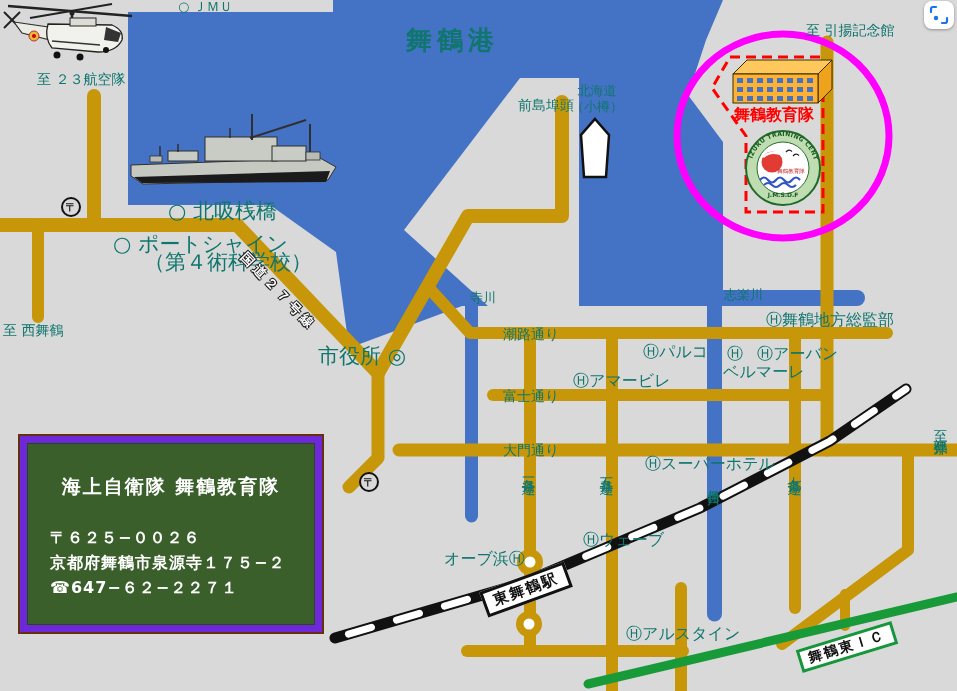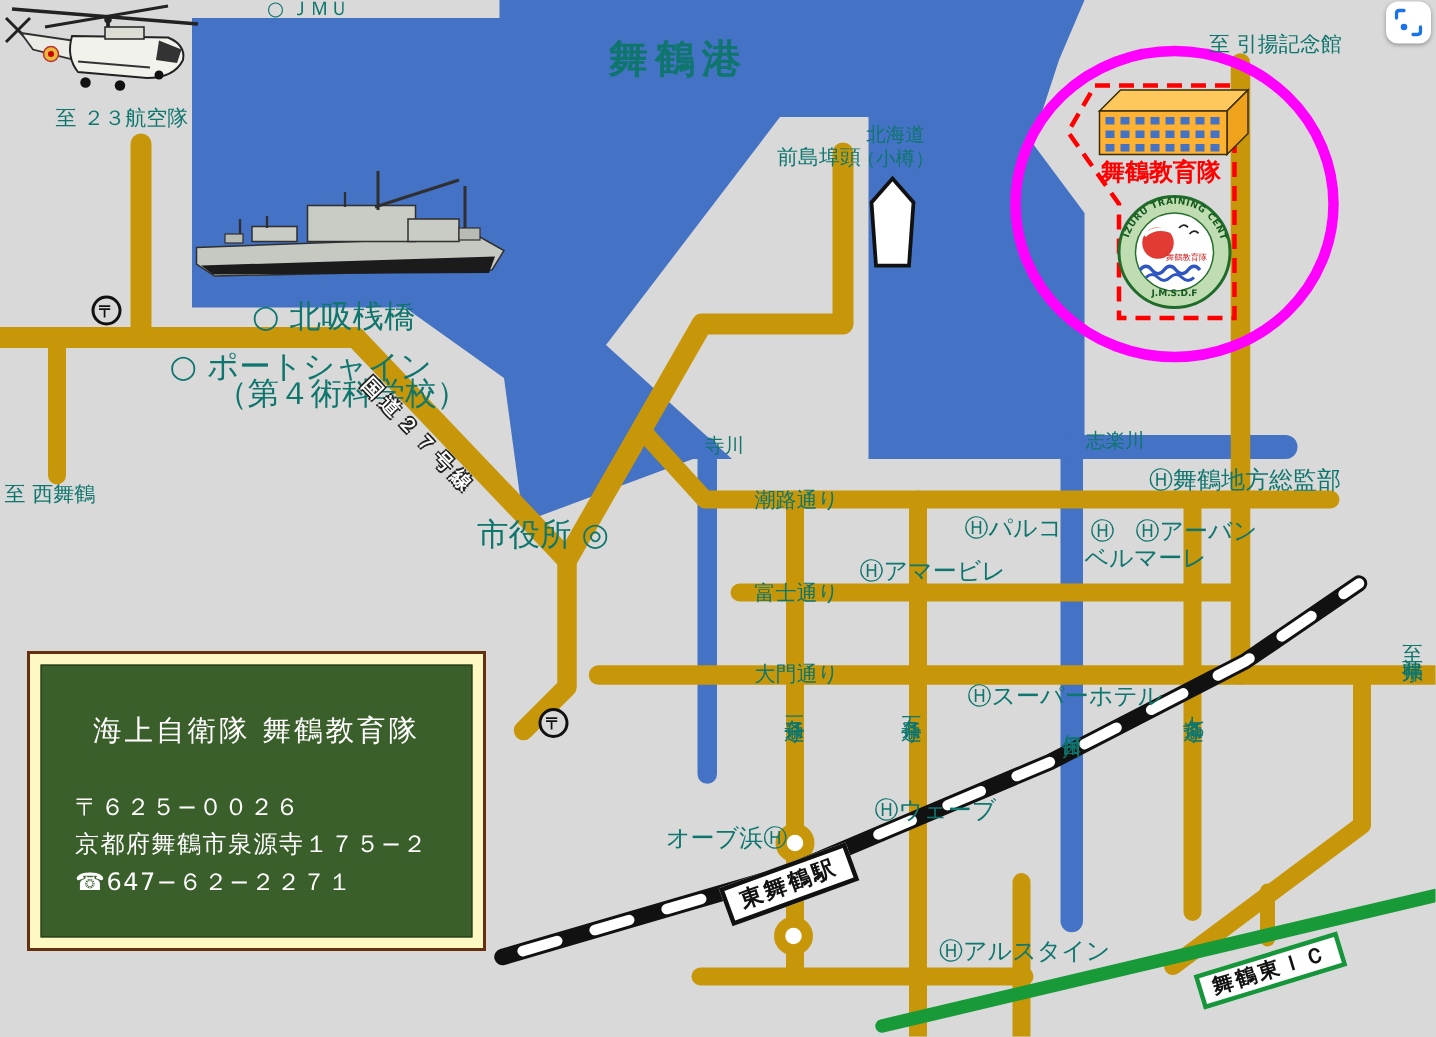--- a/index.html
+++ b/index.html
@@ -21,22 +21,22 @@
            text-shadow:-1px -1px 0 #222,1px -1px 0 #222,-1px 1px 0 #222,1px 1px 0 #222;}
   .post{position:absolute;width:16px;height:16px;border:2px solid #111;border-radius:50%;
         background:#D9D9D9;color:#111;font-size:11px;font-weight:bold;
         display:flex;align-items:center;justify-content:center;z-index:5;}
   .station{position:absolute;left:481px;top:576px;background:#fff;border:3px solid #111;
            color:#111;font-weight:bold;font-size:15px;padding:1px 8px;letter-spacing:2px;
            transform:rotate(-20deg);z-index:6;}
   .ic{position:absolute;left:797px;top:635px;background:#fff;border:3px solid #17953A;
       color:#111;font-weight:bold;font-size:14px;padding:0 7px;letter-spacing:2px;
       transform:rotate(-17deg);z-index:6;}
-  .board{position:absolute;left:18px;top:434px;width:288px;background:#fef9c3;
-         border:2px solid #66300F;padding:7px;z-index:4;}
+  .board{position:absolute;left:18px;top:434px;width:288px;background:#6d28d9;
+         border:2px solid #66300F;padding:7px;z-index:4;font-weight:bold;}
   .board-in{background:#3A5F2B;border:1px solid #2A451D;color:#fff;padding:30px 6px 24px 6px;}
   .board-title{text-align:center;font-size:19px;letter-spacing:2px;}
   .board-info{margin:26px 0 0 16px;font-size:16px;line-height:1.55;letter-spacing:1px;}
   .shot{position:absolute;left:924px;top:1px;width:30px;height:28px;background:#fff;
         border-radius:8px;box-shadow:0 1px 3px rgba(0,0,0,.35);
         display:flex;align-items:center;justify-content:center;z-index:7;cursor:pointer;}
 </style>
 </head>
 <body>
 

